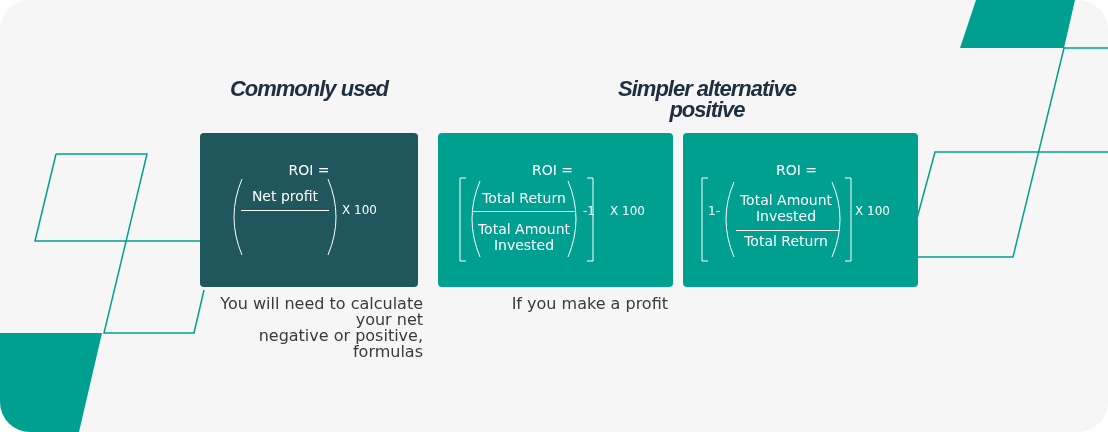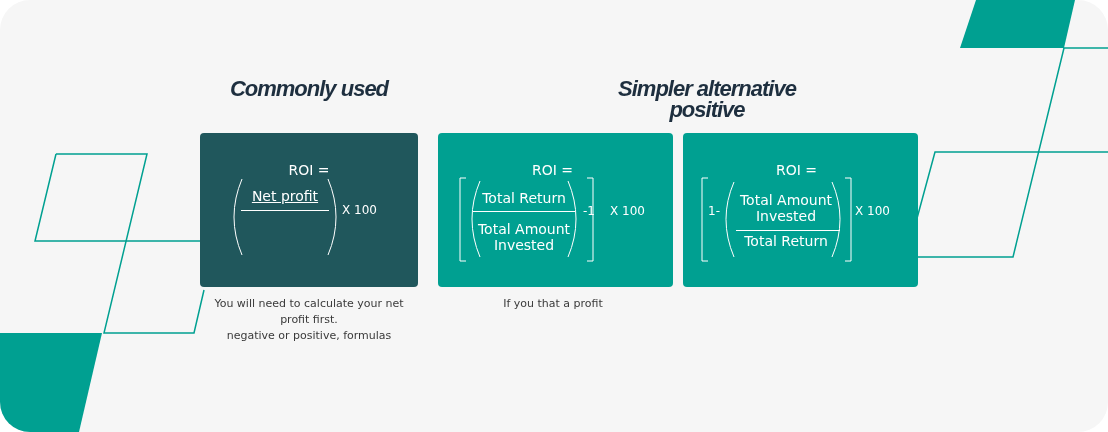--- a/index.html
+++ b/index.html
@@ -21,22 +21,22 @@
   }
   .card .roi {
     position: absolute; left: 0; right: 0; top: 17px; text-align: center;
     font-size: 14px;
     margin-top: 12px;
   }
   .frac-text { position: absolute; text-align: center; font-size: 14px; line-height: 16px; white-space: nowrap; }
   .frac-line { position: absolute; height: 1px; background: #ffffff; }
   .op { position: absolute; font-size: 12px; white-space: nowrap; }
   .caption {
-    position: absolute; text-align: center; color: #3a3a3a;
-    font-size: 11px; line-height: 16px;
+    position: absolute; text-align: right; color: #3a3a3a;
+    font-size: 16px; line-height: 16px;
   }
 </style>
 </head>
 <body>
 
 <div class="canvas">
 
   <svg class="deco" width="1108" height="432" viewBox="0 0 1108 432">
 
     <path d="M0 333 L102 333 L79 432 L0 432 Z" fill="#00a091"></path>
@@ -58,21 +58,21 @@
     <div>Simpler alternative</div>
     <div>positive</div>
   </div>
 
   <div class="card" style="left:200px; top:133px; width:218px; height:154px; background:#20575c;">
     <div class="roi">ROI =</div>
     <svg style="position:absolute; left:30px; top:44px;" width="110" height="80">
       <path d="M12 2 Q-4 40 12 78" fill="none" stroke="#fff" stroke-width="1"></path>
       <path d="M98 2 Q114 40 98 78" fill="none" stroke="#fff" stroke-width="1"></path>
     </svg>
-    <div class="frac-text" style="left:41px; top:55px; width:88px;text-decoration:underline;">Net profit</div>
+    <div class="frac-text" style="left:41px; top:55px; width:88px;">Net profit</div>
     <div class="frac-line" style="left:41px; top:77px; width:88px;"></div>
     <div class="op" style="left:142px; top:70px;">X 100</div>
   </div>
 
   <div class="card" style="left:438px; top:133px; width:235px; height:154px; background:#00a091;">
     <div class="roi" style="left:-6px;">ROI =</div>
     <svg style="position:absolute; left:20px; top:44px;" width="160" height="86">
       <path d="M8 1 L2 1 L2 84 L8 84" fill="none" stroke="#fff" stroke-width="1"></path>
       <path d="M129 1 L135 1 L135 84 L129 84" fill="none" stroke="#fff" stroke-width="1"></path>
       <path d="M22 4 Q6 42 22 80" fill="none" stroke="#fff" stroke-width="1"></path>
@@ -101,20 +101,19 @@
       <div>Total Amount</div>
       <div>Invested</div>
     </div>
     <div class="frac-line" style="left:53px; top:97px; width:104px;"></div>
     <div class="frac-text" style="left:50px; top:100px; width:106px;">Total Return</div>
     <div class="op" style="left:172px; top:71px;">X 100</div>
   </div>
 
   <div class="caption" style="left:195px; top:296px; width:228px;">
     <div>You will need to calculate your net</div>
-    <div>profit first.</div>
     <div>negative or positive, formulas</div>
   </div>
   <div class="caption" style="left:438px; top:296px; width:230px;">
-    <div>If you that a profit</div>
+    <div>If you make a profit</div>
   </div>
 
 </div>
 
 </body></html>

